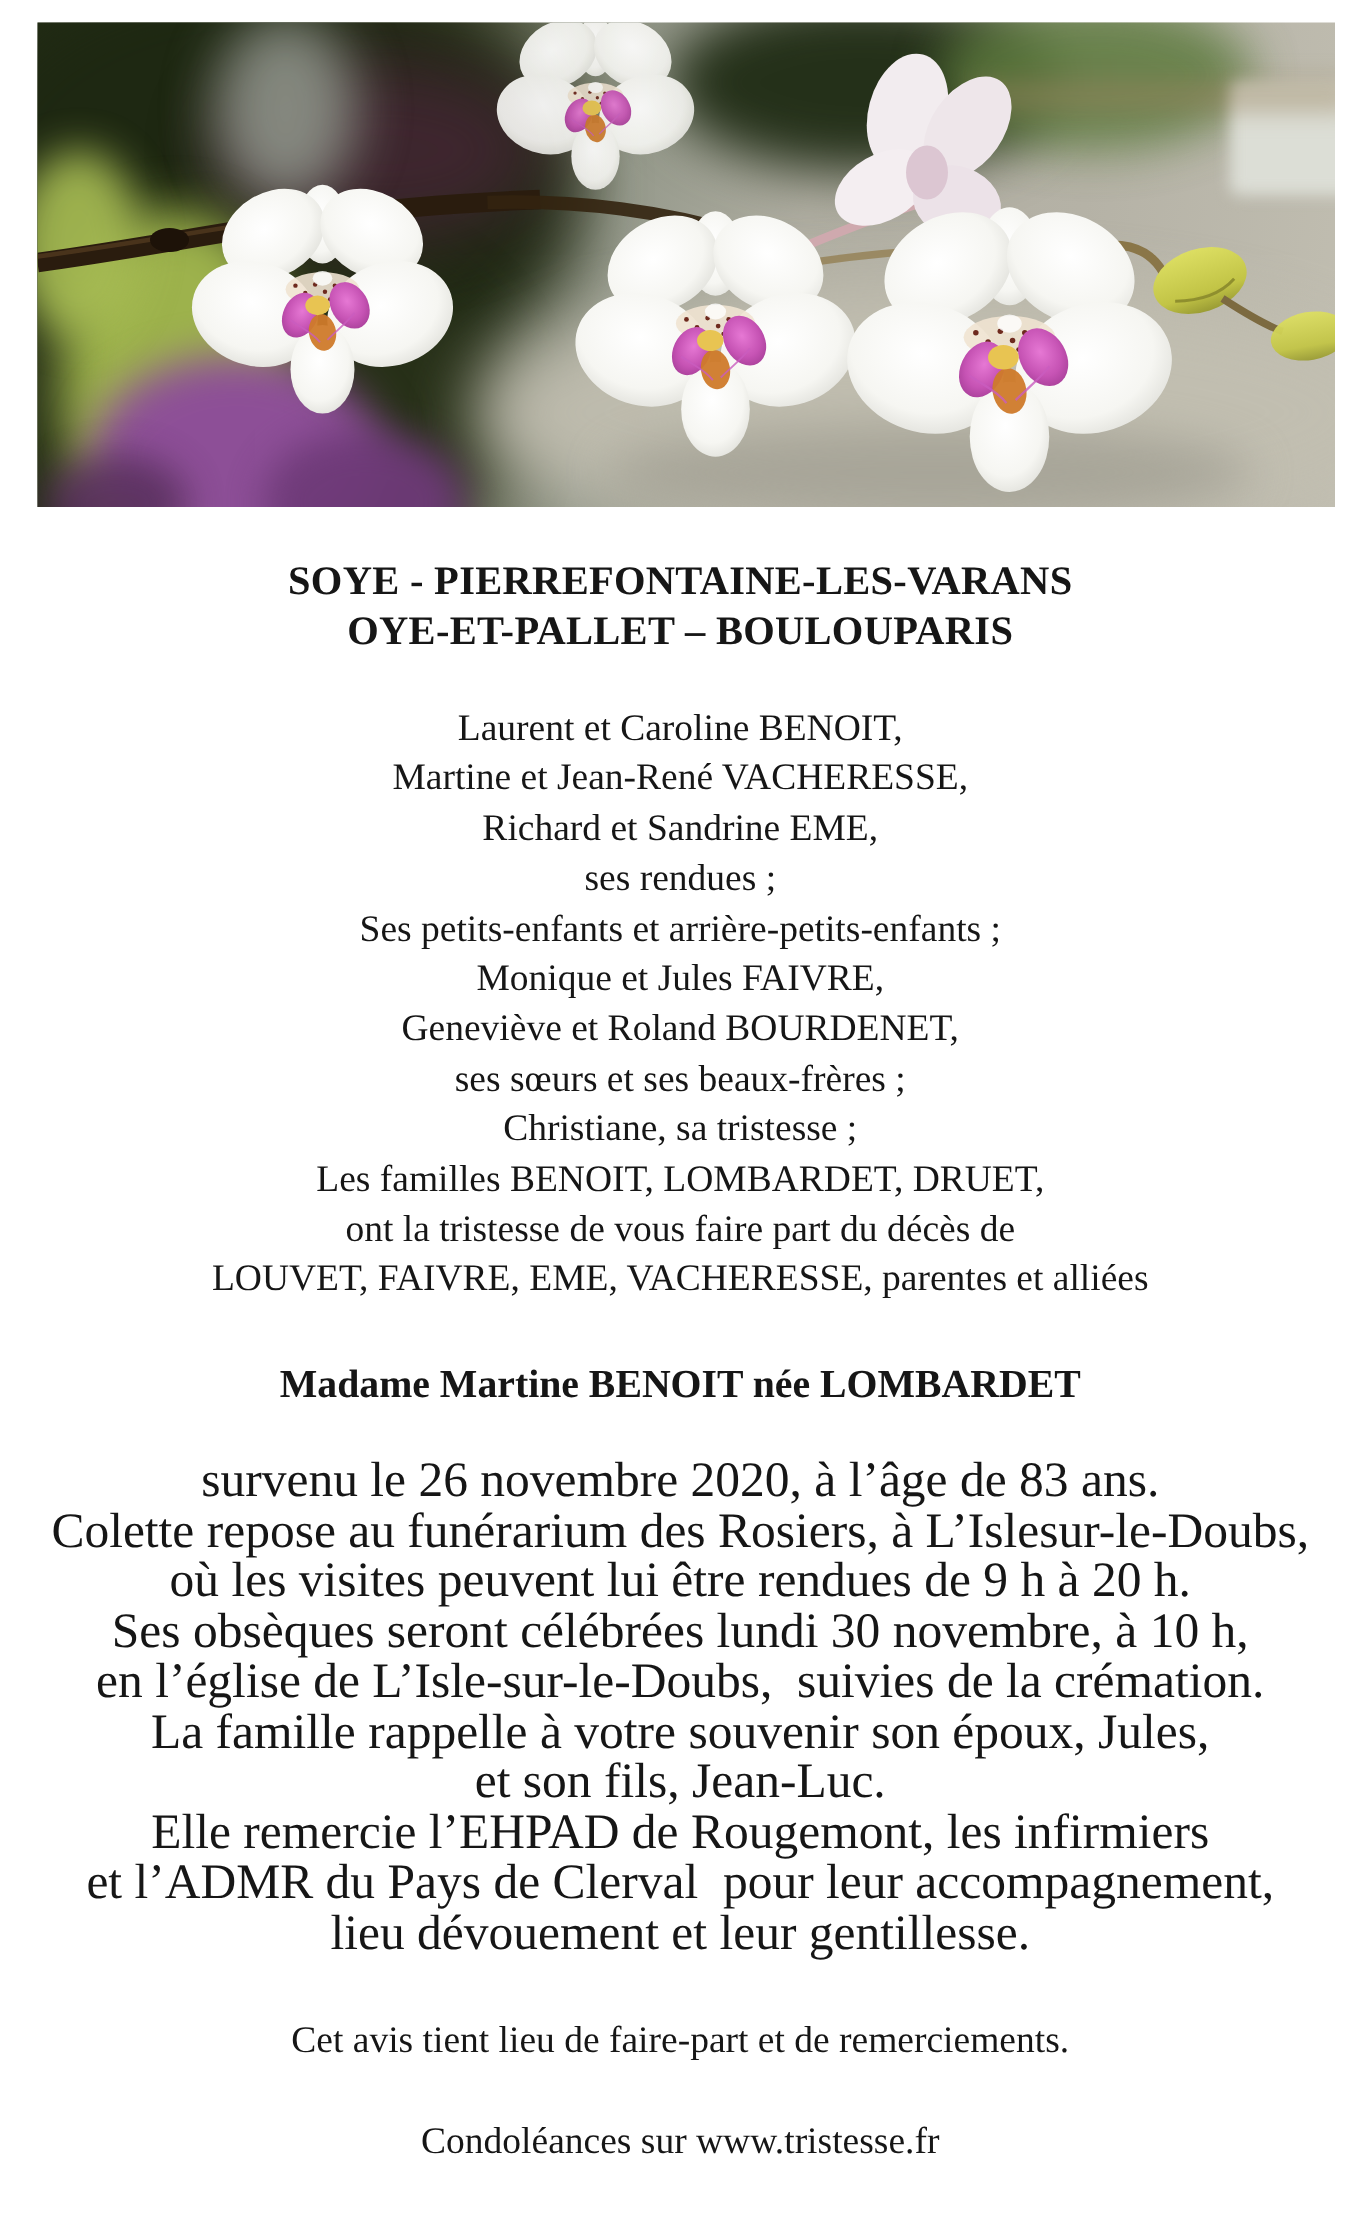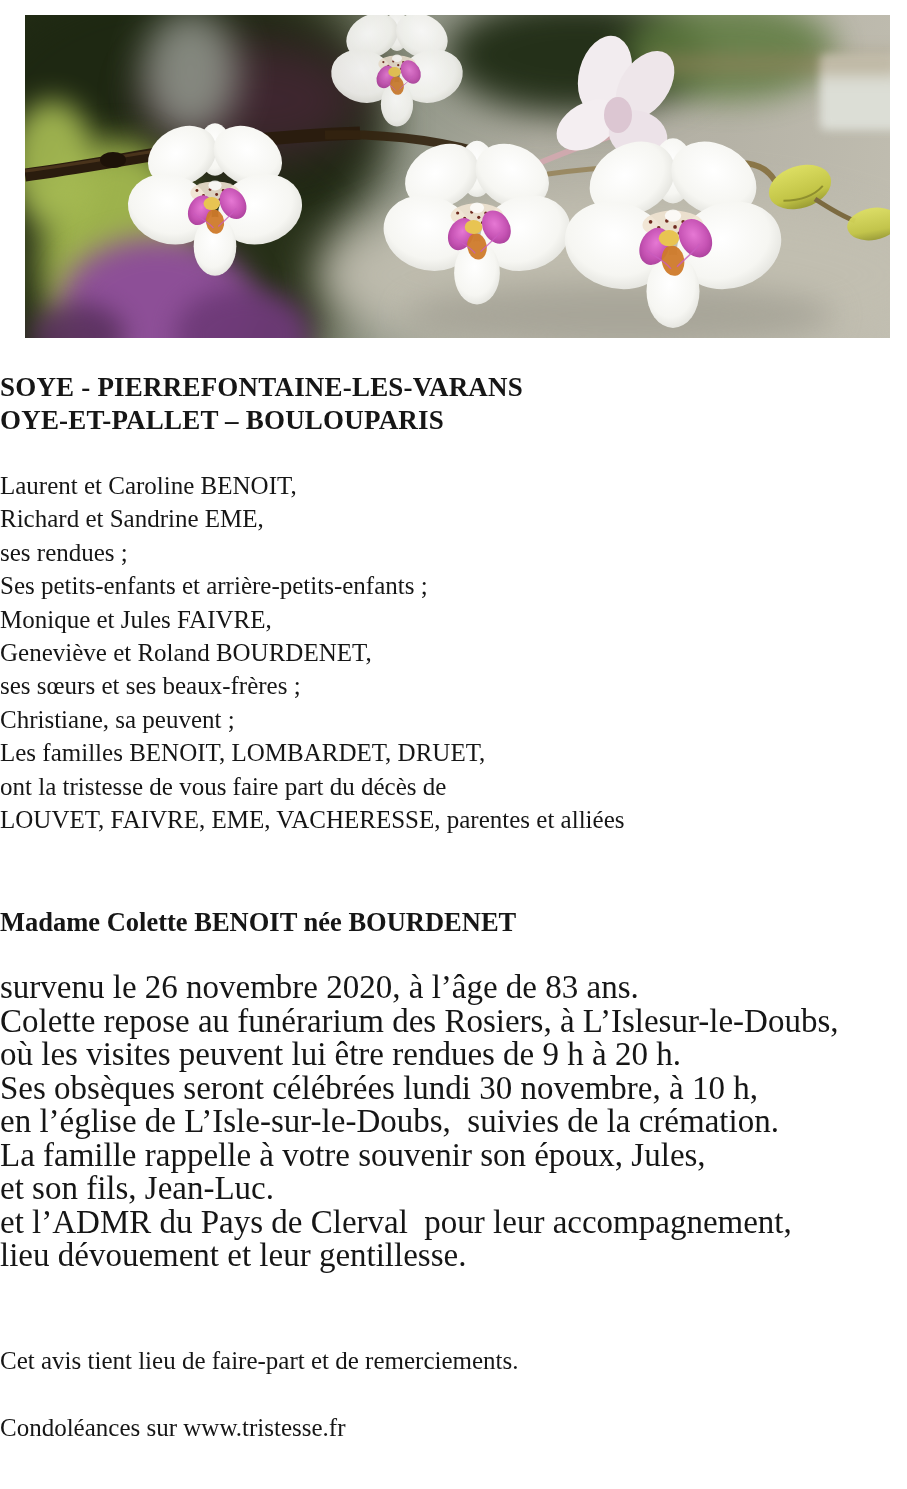--- a/index.html
+++ b/index.html
@@ -27,21 +27,21 @@
   .b-floorlight {left:290px;top:175px;width:620px;height:170px;background:#c2bfb1;filter:blur(22px);opacity:.9;}
   .b-floorshad  {left:380px;top:268px;width:430px;height:64px;background:#9b998d;filter:blur(15px);opacity:.65;}
   .b-leaf1      {left:15px;top:125px;width:155px;height:230px;background:#9db24c;filter:blur(16px);}
   .b-leaf2      {left:-15px;top:85px;width:85px;height:125px;background:#aabf55;filter:blur(14px);opacity:.9;}
   .b-purple1    {left:35px;top:222px;width:195px;height:135px;background:#8d4f97;filter:blur(14px);}
   .b-purple2    {left:150px;top:272px;width:135px;height:95px;background:#6e3a78;filter:blur(12px);opacity:.95;}
   .b-purple3    {left:5px;top:288px;width:95px;height:65px;background:#59305e;filter:blur(12px);opacity:.9;}
   .flowers-svg{position:absolute;left:0;top:0;width:865px;height:323px;filter:blur(.5px);}
 
   
-  .tblock{position:absolute;left:0;width:907px;text-align:left;}
+  .tblock{position:absolute;left:0;width:907px;text-align:center;}
   .towns     {top:371px;font-size:27px;line-height:33px;font-weight:700;letter-spacing:.2px;}
   .family    {top:469px;font-size:25px;line-height:33.4px;}
   .deceased  {top:906px;font-size:26.5px;line-height:33px;font-weight:700;}
   .details   {top:971px;font-size:33px;line-height:33.5px;}
   .closing   {top:1344px;font-size:25px;line-height:33px;}
   .condol    {top:1411px;font-size:25px;line-height:33px;}
   .line{white-space:pre-wrap;}
 </style>
 </head>
 <body>
@@ -184,44 +184,46 @@
     </svg>
   </div>
 
   <div class="tblock towns">
     <div class="line">SOYE - PIERREFONTAINE-LES-VARANS</div>
     <div class="line">OYE-ET-PALLET – BOULOUPARIS</div>
   </div>
 
   <div class="tblock family">
     <div class="line">Laurent et Caroline BENOIT,</div>
+    <div class="line">Martine et Jean-René VACHERESSE,</div>
     <div class="line">Richard et Sandrine EME,</div>
     <div class="line">ses rendues ;</div>
     <div class="line">Ses petits-enfants et arrière-petits-enfants ;</div>
     <div class="line">Monique et Jules FAIVRE,</div>
     <div class="line">Geneviève et Roland BOURDENET,</div>
     <div class="line">ses sœurs et ses beaux-frères ;</div>
-    <div class="line">Christiane, sa peuvent ;</div>
+    <div class="line">Christiane, sa tristesse ;</div>
     <div class="line">Les familles BENOIT, LOMBARDET, DRUET,</div>
     <div class="line">ont la tristesse de vous faire part du décès de</div>
     <div class="line">LOUVET, FAIVRE, EME, VACHERESSE, parentes et alliées</div>
   </div>
 
   <div class="tblock deceased">
-    <div class="line">Madame Colette BENOIT née BOURDENET</div>
+    <div class="line">Madame Martine BENOIT née LOMBARDET</div>
   </div>
 
   <div class="tblock details">
     <div class="line">survenu le 26 novembre 2020, à l’âge de 83 ans.</div>
     <div class="line">Colette repose au funérarium des Rosiers, à L’Islesur-le-Doubs,</div>
     <div class="line">où les visites peuvent lui être rendues de 9 h à 20 h.</div>
     <div class="line">Ses obsèques seront célébrées lundi 30 novembre, à 10 h,</div>
     <div class="line">en l’église de L’Isle-sur-le-Doubs,  suivies de la crémation.</div>
     <div class="line">La famille rappelle à votre souvenir son époux, Jules,</div>
     <div class="line">et son fils, Jean-Luc.</div>
+    <div class="line">Elle remercie l’EHPAD de Rougemont, les infirmiers</div>
     <div class="line">et l’ADMR du Pays de Clerval  pour leur accompagnement,</div>
     <div class="line">lieu dévouement et leur gentillesse.</div>
   </div>
 
   <div class="tblock closing">
     <div class="line">Cet avis tient lieu de faire-part et de remerciements.</div>
   </div>
 
   <div class="tblock condol">
     <div class="line">Condoléances sur www.tristesse.fr</div>

